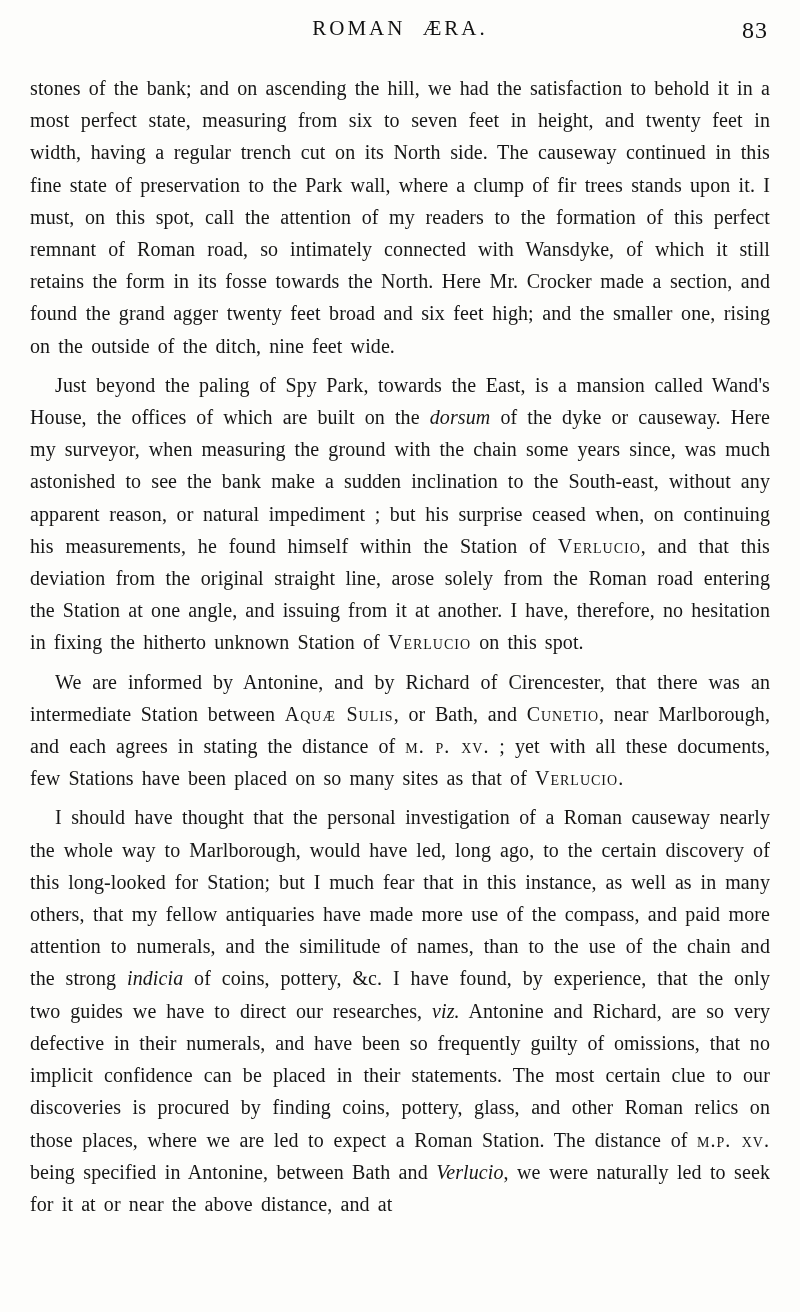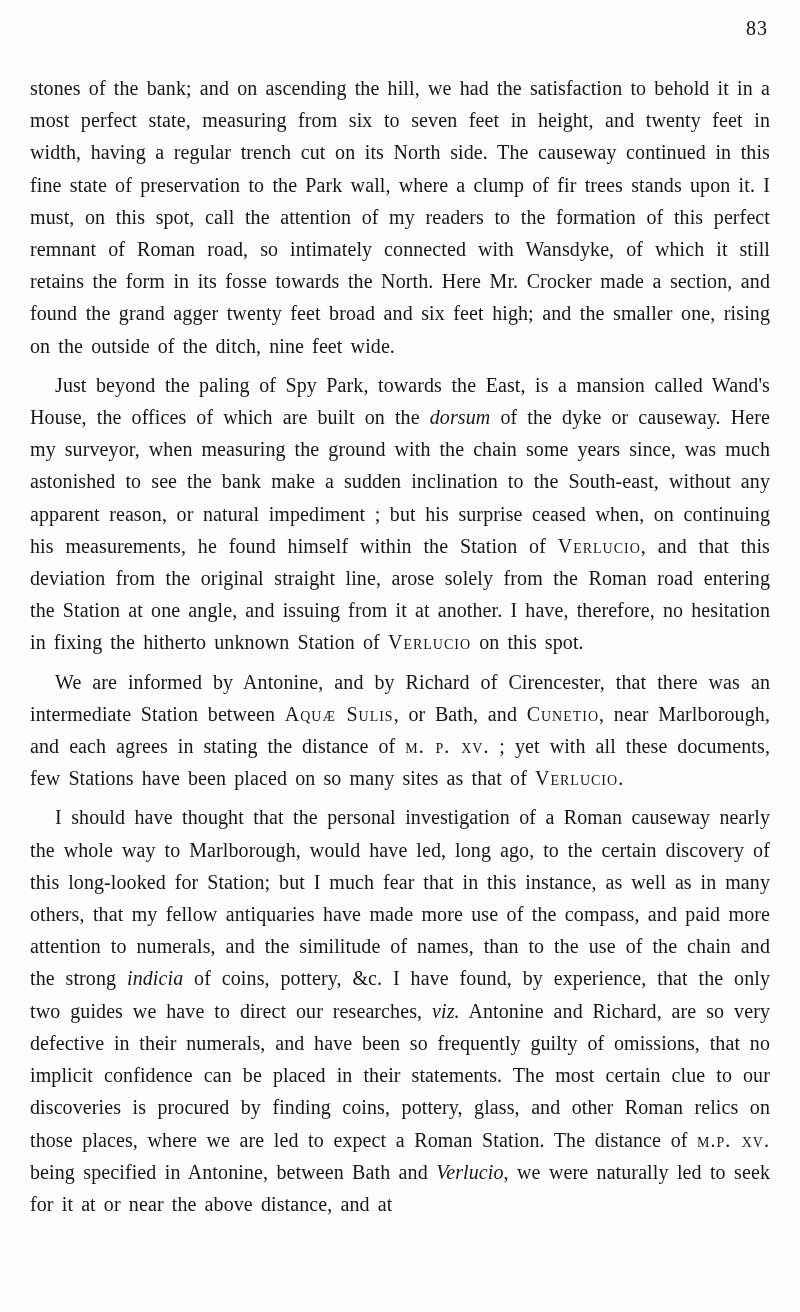--- a/index.html
+++ b/index.html
@@ -31,21 +31,21 @@
     text-align: center;
     font-size: 21px;
     letter-spacing: 3px;
     word-spacing: 9px;
     color: #121212;
   }
   .head-pagenum {
     position: absolute;
     right: 2px;
     top: 1px;
-    font-size: 20px;
+    font-size: 24px;
     letter-spacing: 1px;
     color: #121212;
   }
   .text-block {
     font-size: 20px;
     line-height: 32.2px;
     text-align: justify;
     word-spacing: 3px;
     letter-spacing: 0.1px;
   }
@@ -63,20 +63,21 @@
   .seg-smallcaps {
     font-variant: small-caps;
     letter-spacing: 1px;
   }
 </style>
 </head>
 <body>
 
 <div class="page">
   <div class="running-head">
+    <div class="head-title">ROMAN ÆRA.</div>
     <div class="head-pagenum">83</div>
   </div>
   <div class="text-block" id="text-block">
       <p><span>stones of the bank; and on ascending the hill, we had the satisfaction to behold it in a most perfect state, measuring from six to seven feet in height, and twenty feet in width, having a regular trench cut on its North side. The causeway continued in this fine state of preservation to the Park wall, where a clump of fir trees stands upon it. I must, on this spot, call the attention of my readers to the formation of this perfect remnant of Roman road, so intimately connected with Wansdyke, of which it still retains the form in its fosse towards the North. Here Mr. Crocker made a section, and found the grand agger twenty feet broad and six feet high; and the smaller one, rising on the outside of the ditch, nine feet wide.</span></p>
       <p class="indent"><span>Just beyond the paling of Spy Park, towards the East, is a mansion called Wand's House, the offices of which are built on the </span><span class="seg-italic">dorsum</span><span> of the dyke or causeway. Here my surveyor, when measuring the ground with the chain some years since, was much astonished to see the bank make a sudden inclination to the South-east, without any apparent reason, or natural impediment ; but his surprise ceased when, on continuing his measurements, he found himself within the Station of </span><span class="seg-smallcaps">Verlucio</span><span>, and that this deviation from the original straight line, arose solely from the Roman road entering the Station at one angle, and issuing from it at another. I have, therefore, no hesitation in fixing the hitherto unknown Station of </span><span class="seg-smallcaps">Verlucio</span><span> on this spot.</span></p>
       <p class="indent"><span>We are informed by Antonine, and by Richard of Cirencester, that there was an intermediate Station between </span><span class="seg-smallcaps">Aquæ Sulis</span><span>, or Bath, and </span><span class="seg-smallcaps">Cunetio</span><span>, near Marlborough, and each agrees in stating the distance of </span><span class="seg-smallcaps">m. p. xv.</span><span> ; yet with all these documents, few Stations have been placed on so many sites as that of </span><span class="seg-smallcaps">Verlucio</span><span>.</span></p>
       <p class="indent"><span>I should have thought that the personal investigation of a Roman causeway nearly the whole way to Marlborough, would have led, long ago, to the certain discovery of this long-looked for Station; but I much fear that in this instance, as well as in many others, that my fellow antiquaries have made more use of the compass, and paid more attention to numerals, and the similitude of names, than to the use of the chain and the strong </span><span class="seg-italic">indicia</span><span> of coins, pottery, &amp;c. I have found, by experience, that the only two guides we have to direct our researches, </span><span class="seg-italic">viz.</span><span> Antonine and Richard, are so very defective in their numerals, and have been so frequently guilty of omissions, that no implicit confidence can be placed in their statements. The most certain clue to our discoveries is procured by finding coins, pottery, glass, and other Roman relics on those places, where we are led to expect a Roman Station. The distance of </span><span class="seg-smallcaps">m.p. xv.</span><span> being specified in Antonine, between Bath and </span><span class="seg-italic">Verlucio</span><span>, we were naturally led to seek for it at or near the above distance, and at</span></p>
     </div>
 </div>
 

